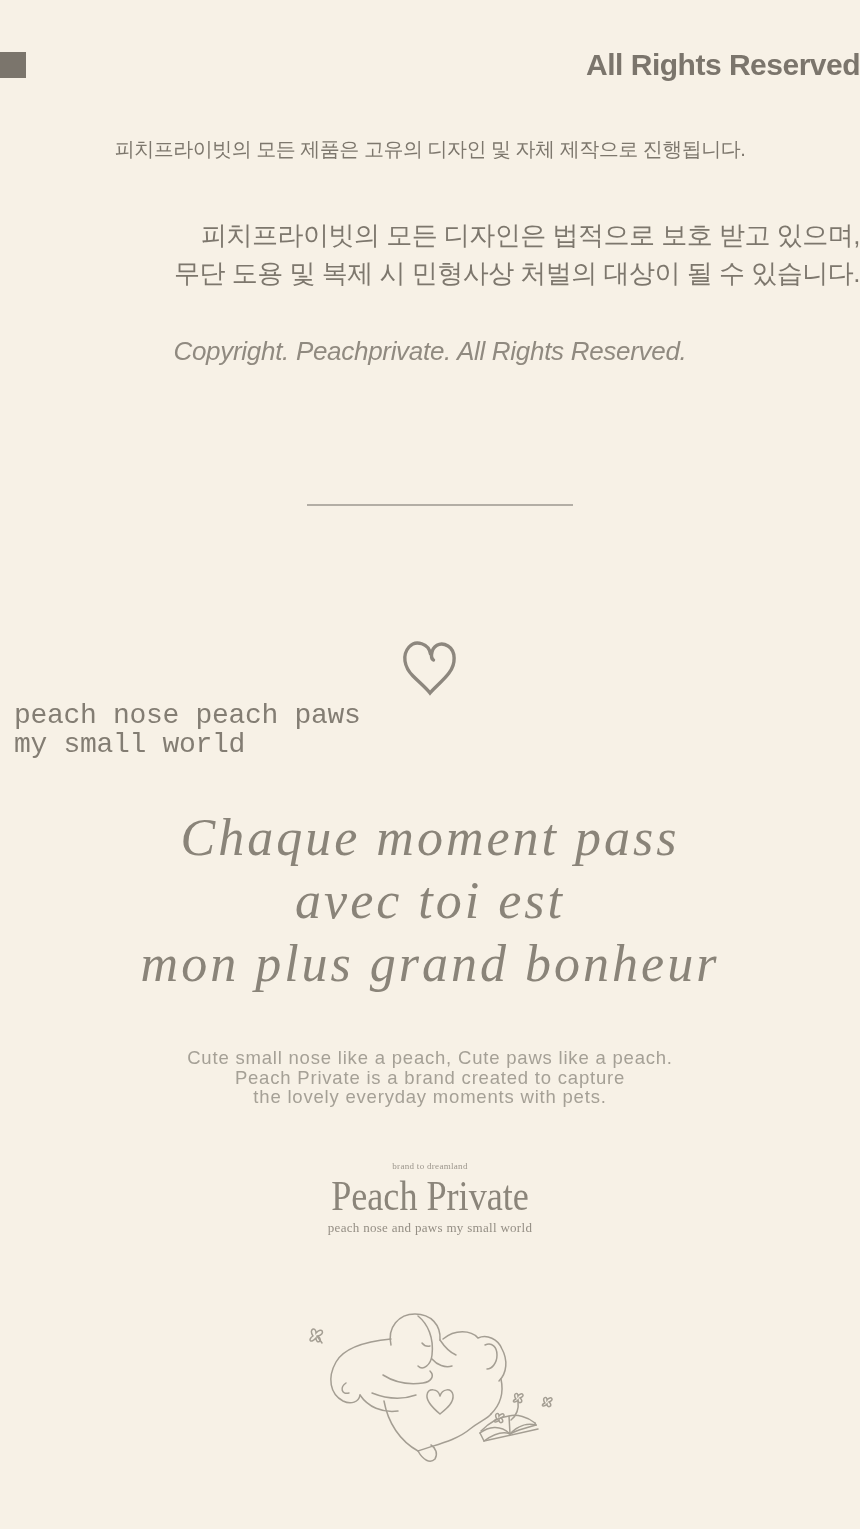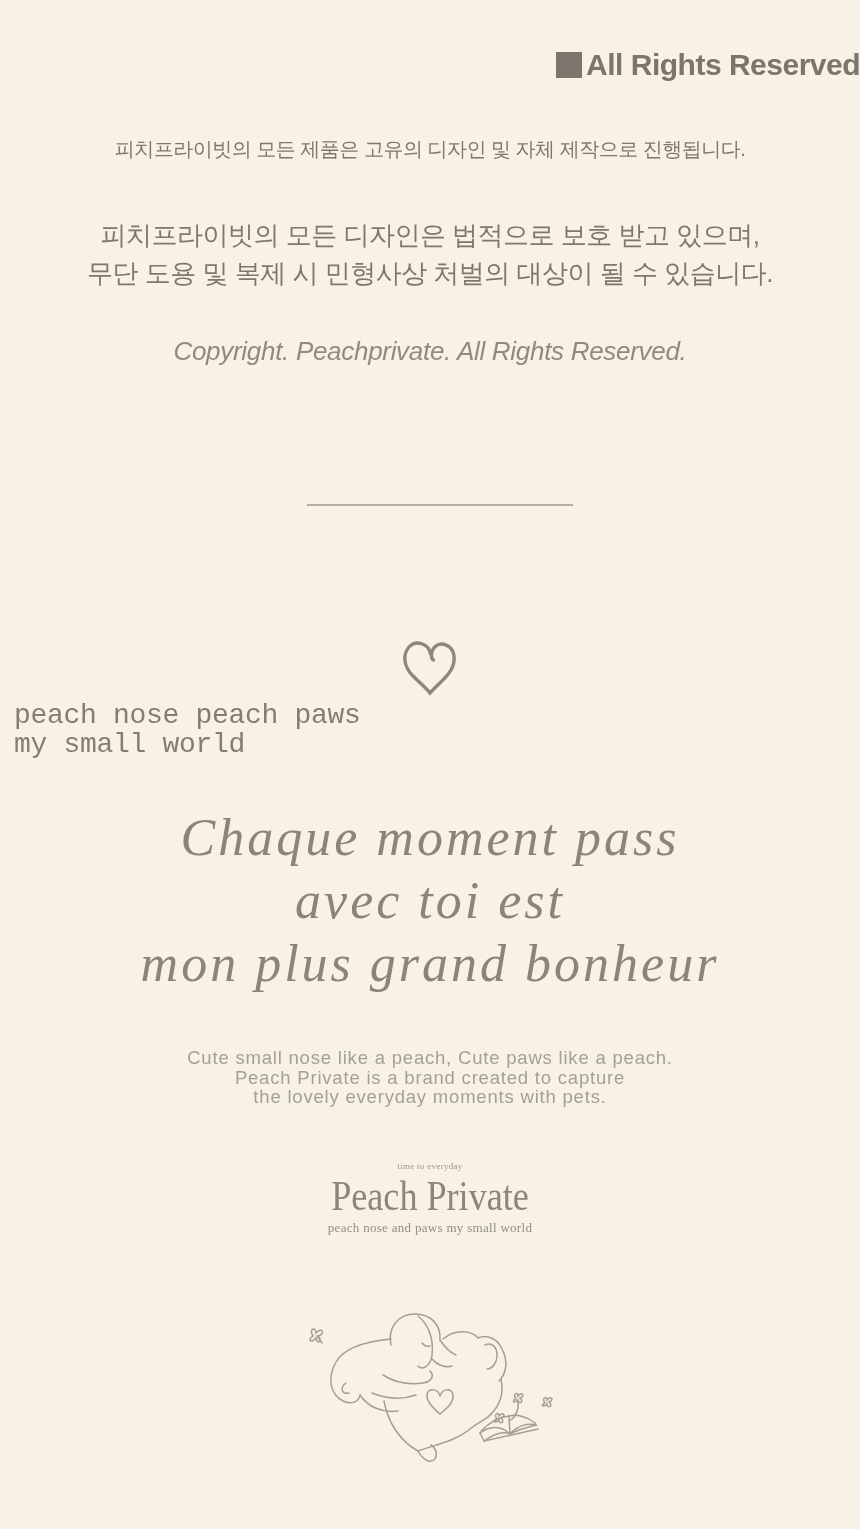--- a/index.html
+++ b/index.html
@@ -16,21 +16,21 @@
     overflow: hidden;
     font-family: "Liberation Sans", sans-serif;
   }
   .page * { box-sizing: border-box; }
   p { margin: 0; }
 
   
   .rights-header {
     position: absolute;
     top: 48px; left: 0; width: 100%;
-    display: flex; align-items: center; justify-content: flex-end;
+    display: flex; align-items: center; justify-content: space-between;
     gap: 4px;
   }
   .square-bullet {
     width: 26px; height: 26px;
     background: #7b756c;
     display: inline-block;
   }
   .rights-title {
     font-size: 30px;
     font-weight: 700;
@@ -43,21 +43,21 @@
     position: absolute;
     top: 136px; left: 0; width: 100%;
     text-align: center;
     font-size: 20px;
     letter-spacing: -0.5px;
     color: #7d776d;
   }
   .notice-2 {
     position: absolute;
     top: 216px; left: 0; width: 100%;
-    text-align: center;
+    text-align: right;
     font-size: 26px;
     line-height: 38px;
     letter-spacing: -0.5px;
     color: #7d776d;
   }
   .copyright {
     position: absolute;
     top: 336px; left: 0; width: 100%;
     text-align: center;
     font-size: 26px;
@@ -196,21 +196,21 @@
     <p>mon plus grand bonheur</p>
   </div>
 
   <div class="brand-statement">
     <p>Cute small nose like a peach, Cute paws like a peach.</p>
     <p>Peach Private is a brand created to capture</p>
     <p>the lovely everyday moments with pets.</p>
   </div>
 
   <div class="brand-logo">
-    <p class="logo-top-small">time to everyday</p>
+    <p class="logo-top-small">brand to dreamland</p>
     <p class="logo-name">Peach Private</p>
     <p class="logo-sub">peach nose and paws my small world</p>
   </div>
 
   <div class="drawing-wrap">
     <svg width="285" height="190" viewBox="0 0 285 190" fill="none" stroke="#a49e93" stroke-width="1.5" stroke-linecap="round">
 
       <path d="M25 53 C 20 46, 28 43, 28 50 C 34 43, 38 51, 30 53 C 36 58, 28 62, 28 55 C 23 61, 19 57, 25 53"></path>
       <path d="M29 53 L 34 60"></path>
 

